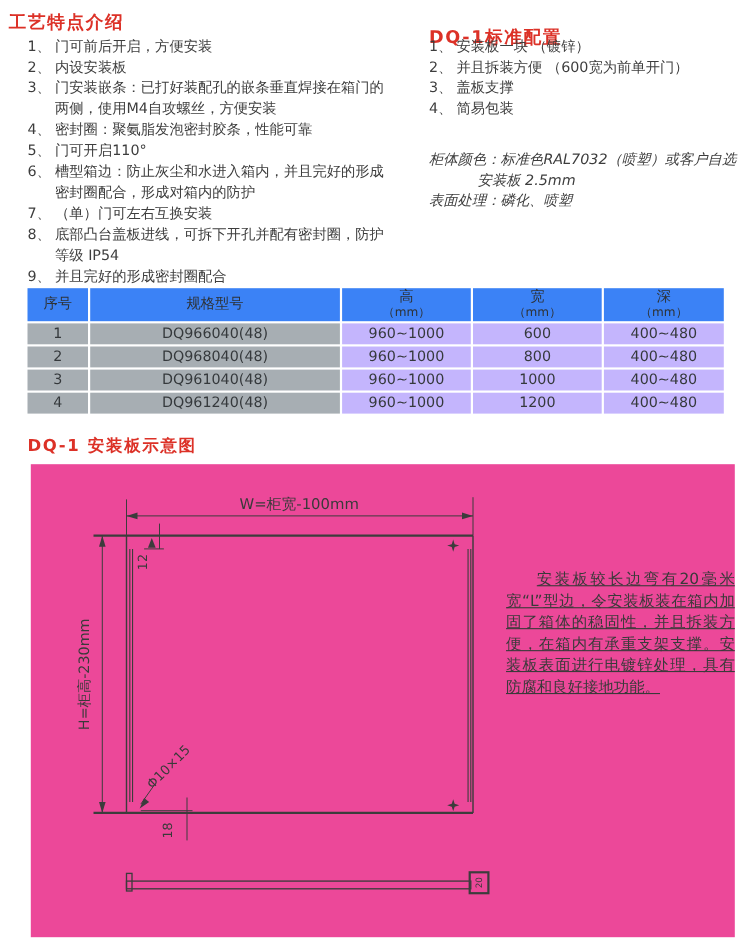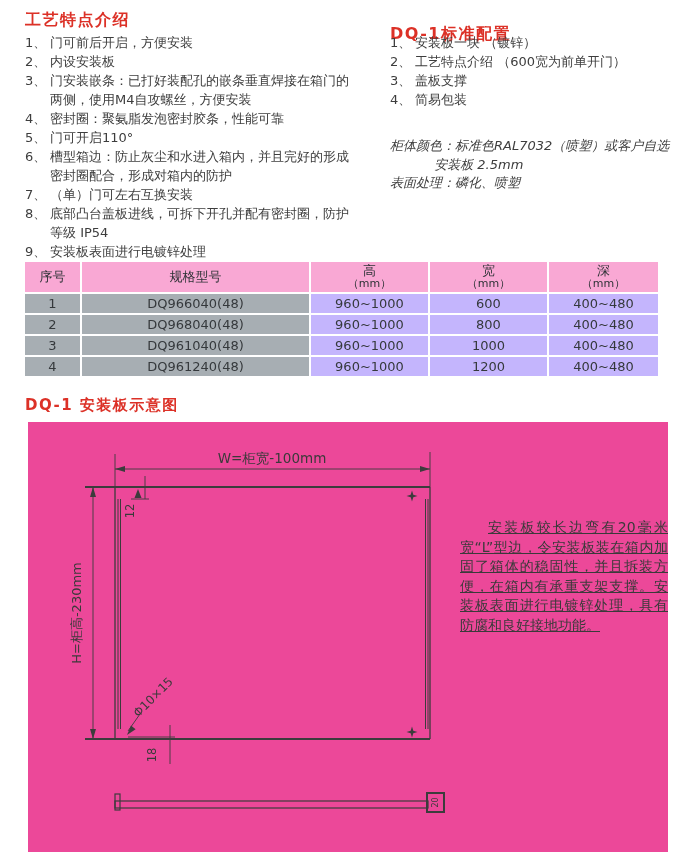--- a/index.html
+++ b/index.html
@@ -19,21 +19,21 @@
   #config-items{left:390px;top:33px;width:282px;}
   #config-details{position:absolute;left:390px;top:137px;width:285px;font-size:13px;line-height:18.5px;font-style:italic;}
   #config-details .dline{white-space:nowrap;}
   #config-details .indent{padding-left:3.4em;}
 
   table.spec{
     position:absolute;left:23px;top:260px;width:637px;
     border-collapse:separate;border-spacing:2px;font-size:13px;table-layout:fixed;
   }
   table.spec th{
-    background:#f9a8d4;font-weight:normal;text-align:center;color:#2e3236;
+    background:#3b82f6;font-weight:normal;text-align:center;color:#2e3236;
     height:30px;padding:0;line-height:14px;
   }
   table.spec th .sub{font-size:11px;line-height:12px;}
   table.spec td{height:19px;text-align:center;padding:0;color:#35393c;}
   td.gray{background:#a7aeb3;}
   td.light{background:#c4b5fd;}
 
   #diagram-title{left:25px;top:396px;font-size:15px;}
   .panel{
     position:absolute;left:28px;top:422px;width:640px;height:430px;
@@ -41,21 +41,21 @@
   }
   .panel svg{position:absolute;left:0;top:0;}
   .note{
     position:absolute;left:432px;top:96px;width:208px;
     font-size:14px;line-height:19.5px;text-indent:2em;text-align:justify;color:#3a3a3a;text-decoration:underline;
   }
 </style>
 </head>
 <body>
 
-<div class="sec-title" style="left:25px;top:10px;">工艺特点介绍</div>
+<div class="sec-title" style="left:8px;top:10px;">工艺特点介绍</div>
 
 <div id="features" class="list">
   <div class="li">
     <span class="num">1、</span>
     <span class="txt">门可前后开启，方便安装</span>
   </div>
   <div class="li">
     <span class="num">2、</span>
     <span class="txt">内设安装板</span>
   </div>
@@ -78,34 +78,34 @@
   <div class="li">
     <span class="num">7、</span>
     <span class="txt">（单）门可左右互换安装</span>
   </div>
   <div class="li">
     <span class="num">8、</span>
     <span class="txt">底部凸台盖板进线，可拆下开孔并配有密封圈，防护等级 IP54</span>
   </div>
   <div class="li">
     <span class="num">9、</span>
-    <span class="txt">安装板表面进行电镀锌处理</span>
+    <span class="txt">并且完好的形成密封圈配合</span>
   </div>
 </div>
 
 <div class="sec-title" style="left:390px;top:24px;">DQ-1标准配置</div>
 
 <div id="config-items" class="list">
   <div class="li">
     <span class="num">1、</span>
     <span class="txt">安装板一块 （镀锌）</span>
   </div>
   <div class="li">
     <span class="num">2、</span>
-    <span class="txt">工艺特点介绍 （600宽为前单开门）</span>
+    <span class="txt">并且拆装方便 （600宽为前单开门）</span>
   </div>
   <div class="li">
     <span class="num">3、</span>
     <span class="txt">盖板支撑</span>
   </div>
   <div class="li">
     <span class="num">4、</span>
     <span class="txt">简易包装</span>
   </div>
 </div>

